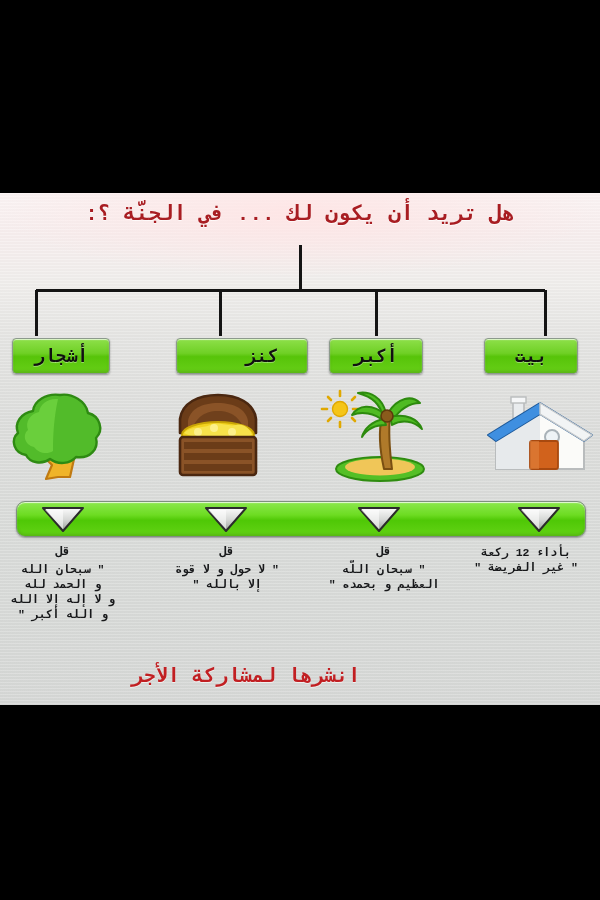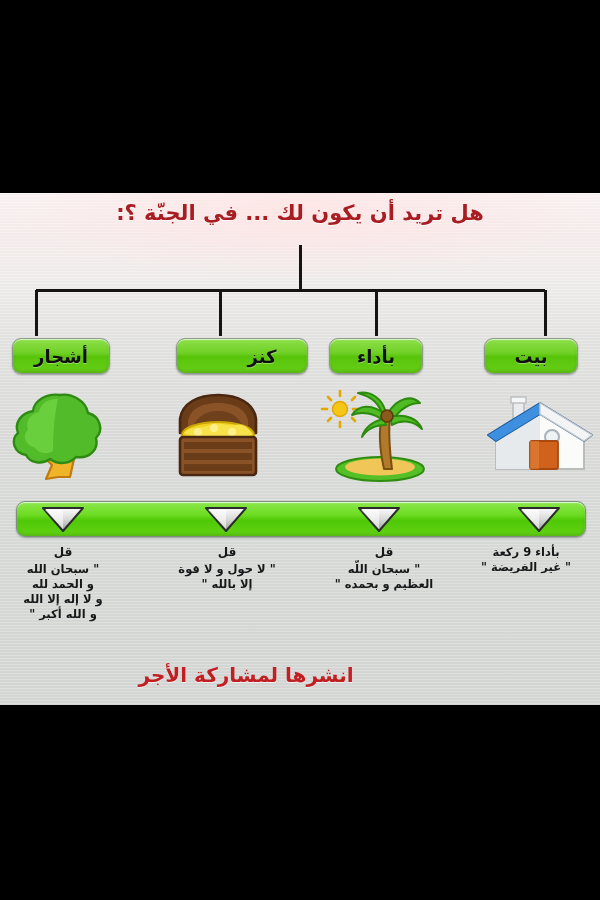--- a/index.html
+++ b/index.html
@@ -1,21 +1,21 @@
 <!DOCTYPE html>
 <html lang="ar"><head>
 <meta charset="utf-8">
 <title>Infographic</title>
 <style>
   html,body{margin:0;padding:0;background:#000;}
   body{
     width:600px;height:900px;overflow:hidden;
     font-family:"DejaVu Sans","Liberation Sans",sans-serif;
   }
-  #poster{position:relative;width:600px;height:900px;background:#000;}
+  #poster{position:relative;width:600px;height:900px;background:#000;font-family:Liberation Mono, monospace;}
 
   
   .letterbox{position:absolute;left:0;width:600px;background:#000;}
   .letterbox.top{top:0;height:193px;}
   .letterbox.bottom{top:705px;height:195px;}
 
   
   #canvas{
     position:absolute;left:0;top:193px;width:600px;height:512px;
     background:
@@ -49,21 +49,21 @@
   }
 
   
   .tree{position:absolute;left:0;top:0;width:600px;height:160px;z-index:3;}
 
   
   .btn-row{position:absolute;left:0;top:145px;width:600px;height:44px;z-index:4;}
   .gbtn{
     position:absolute;top:0;height:34px;
     display:flex;align-items:center;justify-content:center;
-    border:1px solid #8c9a8c;border-radius:9px;
+    border:1px solid #8c9a8c;border-radius:4px;
     background:linear-gradient(to bottom,#8ee04a 0%,#6fd025 42%,#57c409 52%,#67cf18 100%);
     box-shadow:inset 0 1px 1px rgba(255,255,255,.75),
                inset 0 -2px 3px rgba(0,0,0,.12),
                0 1px 2px rgba(0,0,0,.32);
     color:#101010;font-weight:bold;font-size:18px;direction:rtl;
     text-shadow:0 1px 0 rgba(255,255,255,.35);
   }
   .gbtn.b0{left:12px;width:96px;}
   .gbtn.b1{left:176px;width:90px;padding-left:40px;}
   .gbtn.b2{left:329px;width:92px;}
@@ -133,21 +133,21 @@
         <line x1="36" y1="97" x2="36" y2="143"></line>
         <line x1="220" y1="97" x2="220" y2="143"></line>
         <line x1="376" y1="97" x2="376" y2="143"></line>
         <line x1="545" y1="97" x2="545" y2="143"></line>
       </g>
     </svg>
 
     <div class="btn-row">
       <div class="gbtn b0">أشجار</div>
       <div class="gbtn b1">كنز</div>
-      <div class="gbtn b2">بأداء</div>
+      <div class="gbtn b2">أكبر</div>
       <div class="gbtn b3">بيت</div>
     </div>
 
     <div class="art-row">
 
       <div class="art a0">
         <svg viewBox="0 0 120 100">
           <path d="M58 92 L46 94 L52 80 L44 72 L54 70 L56 46 L66 46 L68 68 L80 60 L74 74 L70 92 Z" fill="#f0b429" stroke="#c07a12" stroke-width="2.2" stroke-linejoin="round"></path>
           <path d="M60 10 C46 8 34 16 33 26 C21 28 14 38 18 48 C10 55 14 68 26 70
                    C30 78 42 80 50 74 C58 80 70 79 76 72 C90 74 99 64 96 53
@@ -262,21 +262,21 @@
         <span class="ln">إلا بالله "</span>
       </div>
 
       <div class="col c2">
         <span class="head">قل</span>
         <span class="ln">" سبحان اللّه</span>
         <span class="ln">العظيم و بحمده "</span>
       </div>
 
       <div class="col c3">
-        <span class="ln">بأداء 9 ركعة</span>
+        <span class="ln">بأداء 12 ركعة</span>
         <span class="ln">" غير الفريضة "</span>
       </div>
     </div>
 
     <div class="footer">انشرها لمشاركة الأجر</div>
 
   </div>
 </div>
 
 </body></html>

